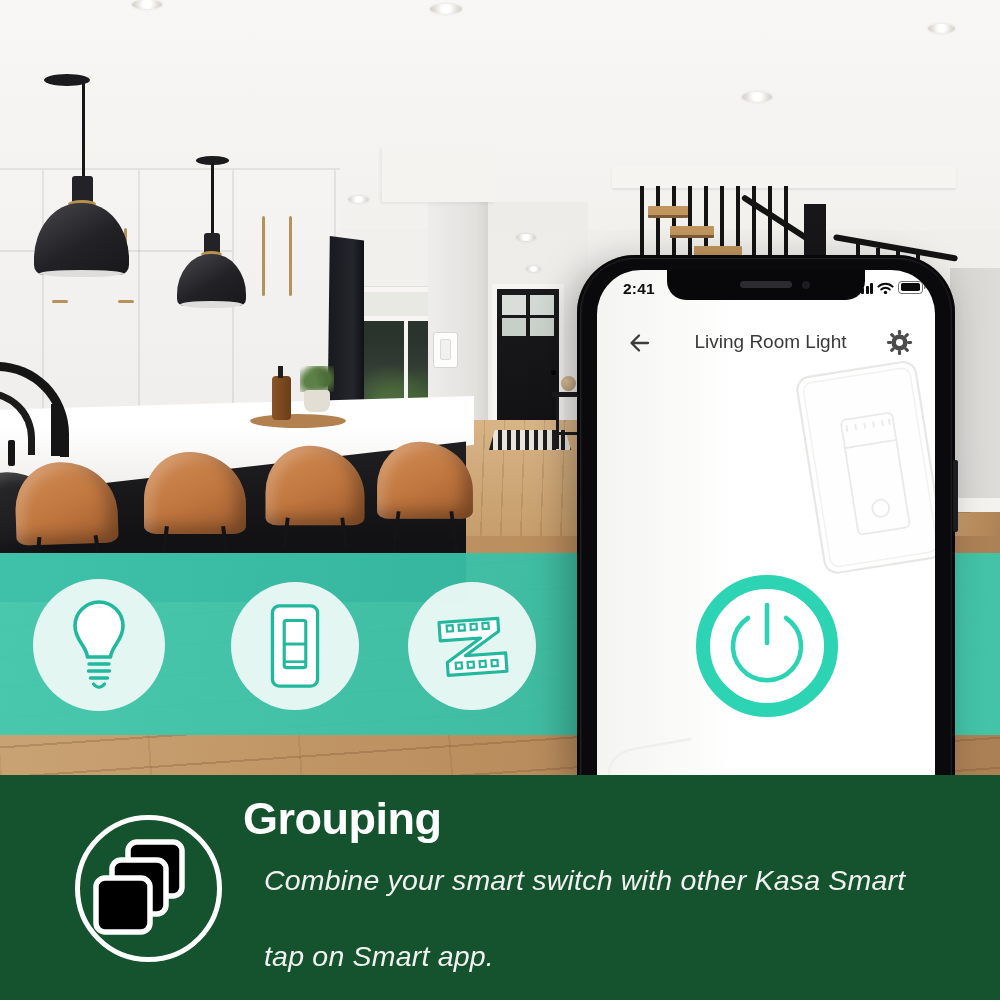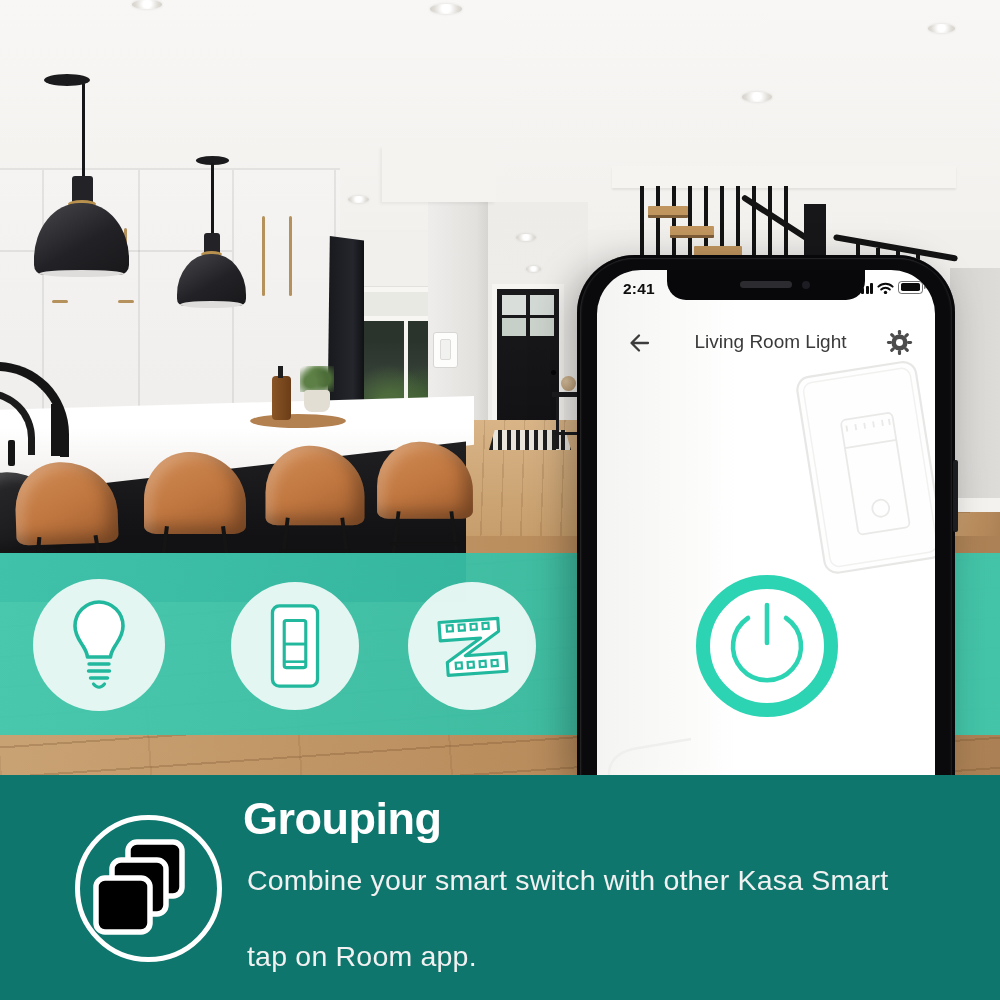--- a/index.html
+++ b/index.html
@@ -62,23 +62,23 @@
   .bars{display:flex;align-items:flex-end;gap:1.5px;height:11px;}
   .bars span{width:3px;background:#0b0b0b;border-radius:1px;display:block;}
   .batt{position:relative;width:23px;height:11.5px;border:1.3px solid rgba(0,0,0,.55);border-radius:3.5px;}
   .batt i{position:absolute;inset:1.6px;background:#0b0b0b;border-radius:1.8px;}
   .batt:after{content:"";position:absolute;right:-4px;top:3px;width:2.2px;height:4.5px;
     background:rgba(0,0,0,.5);border-radius:0 2px 2px 0;}
   .apphead{position:absolute;left:9px;right:0;top:58px;height:30px;}
   .apptitle{position:absolute;left:0;right:0;top:3px;text-align:center;font-size:19px;color:#3a3a3a;}
 
   
-  .feature{position:absolute;left:0;top:775px;width:1000px;height:225px;background:#0f766e;z-index:4;}
+  .feature{position:absolute;left:0;top:775px;width:1000px;height:225px;background:#14532d;z-index:4;}
   .fheading{position:absolute;left:243px;top:18px;color:#fff;font-size:45px;font-weight:700;letter-spacing:-.5px;}
-  .fline{position:absolute;left:247px;color:#f1f1f1;font-size:28.5px;letter-spacing:.2px;white-space:nowrap;}
+  .fline{position:absolute;left:264px;color:#f1f1f1;font-size:28.5px;letter-spacing:.2px;white-space:nowrap;font-style:italic;}
 
   .wood{background:linear-gradient(100deg,#c9a273 5%,#bb8e5e 50%,#aa8054);
     background-image:
       repeating-linear-gradient(176deg, rgba(108,72,38,.25) 0 2px, rgba(0,0,0,0) 2px 30px),
       repeating-linear-gradient(86deg, rgba(108,72,38,.12) 0 2px, rgba(0,0,0,0) 2px 150px),
       linear-gradient(100deg,#c9a273 5%,#bb8e5e 50%,#aa8054);}
 </style>
 </head>
 <body>
 
@@ -367,16 +367,16 @@
     <svg class="abs" style="left:70px;top:35px;" width="157" height="157" viewBox="0 0 157 157">
       <circle cx="78.5" cy="78.5" r="71" fill="none" stroke="#ffffff" stroke-width="5"></circle>
       <g fill="#000000" stroke="#ffffff" stroke-width="5.5">
         <rect x="58" y="32" width="54" height="54" rx="9"></rect>
         <rect x="42" y="50" width="54" height="54" rx="9"></rect>
         <rect x="26" y="68" width="54" height="54" rx="9"></rect>
       </g>
     </svg>
     <div class="fheading">Grouping</div>
     <div class="fline" style="top:89px;">Combine your smart switch with other Kasa Smart</div>
-    <div class="fline" style="top:165px;">tap on Room app.</div>
+    <div class="fline" style="top:165px;">tap on Smart app.</div>
   </div>
 
 </div>
 
 </body></html>

